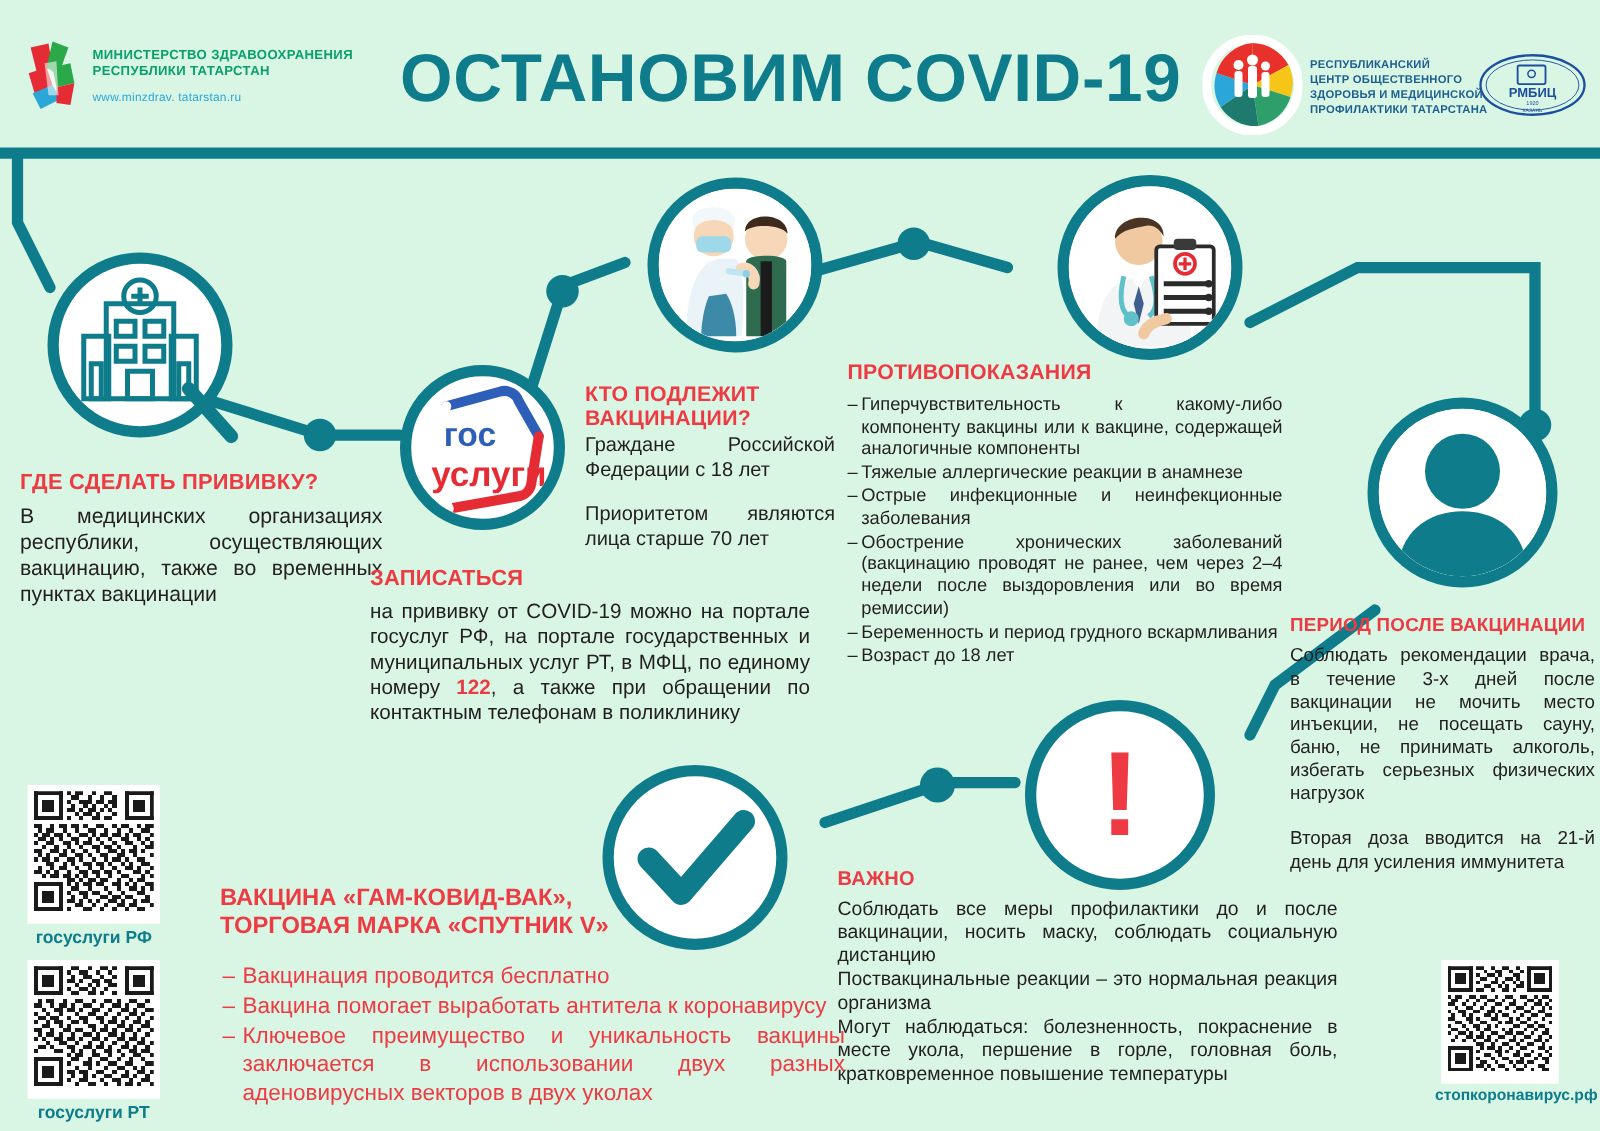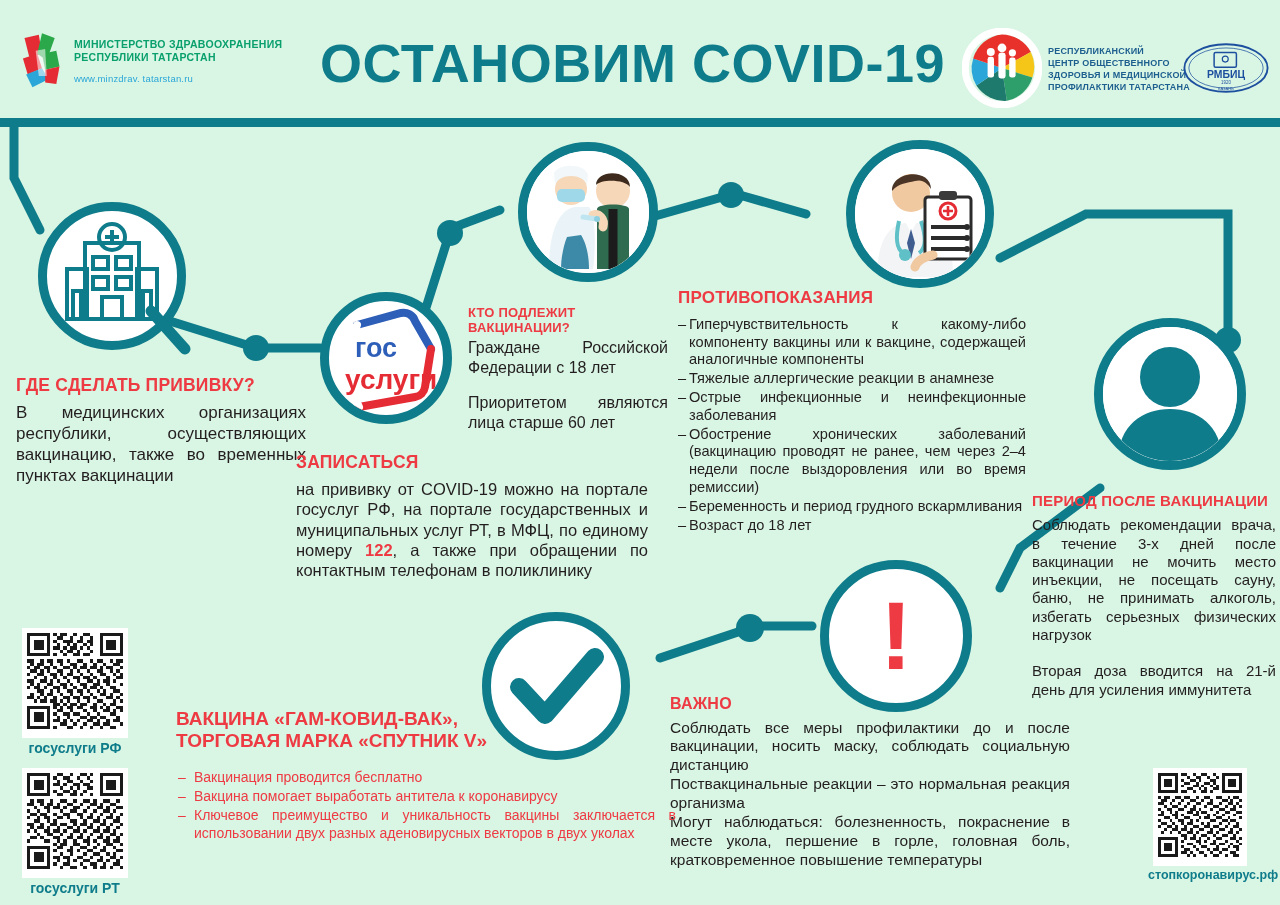--- a/index.html
+++ b/index.html
@@ -48,21 +48,21 @@
   .b-where{left:16px;top:375px;width:290px;}
   .b-where .hd{font-size:17.5px;margin-bottom:7px;}
   .b-where .bd{font-size:17px;text-align:justify;}
 
   .b-signup{left:296px;top:452px;width:352px;}
   .b-signup .hd{font-size:17.5px;margin-bottom:6px;}
   .b-signup .bd{font-size:16.5px;text-align:justify;}
   .b-signup .bd b{color:#ee3a43;font-weight:bold;}
 
   .b-who{left:468px;top:306px;width:200px;}
-  .b-who .hd{font-size:13px;line-height:1.12;margin-bottom:3px;}
+  .b-who .hd{font-size:17px;line-height:1.12;margin-bottom:3px;}
   .b-who .bd{font-size:16px;text-align:justify;}
   .b-who .gap{height:16px;}
 
   .b-contra{left:678px;top:288px;width:348px;}
   .b-contra .hd{font-size:17px;margin-bottom:7px;}
   .b-contra .bd{font-size:14.6px;}
   .b-contra li{list-style:none;position:relative;padding-left:11px;margin-bottom:1px;text-align:justify;}
   .b-contra li:before{content:"–";position:absolute;left:0;top:0;}
   .b-contra ul{margin:0;padding:0;}
 
@@ -71,21 +71,21 @@
   .b-after .bd{font-size:15px;text-align:justify;}
   .b-after .gap{height:18px;}
 
   .b-important{left:670px;top:694px;width:400px;}
   .b-important .hd{font-size:16px;margin-bottom:5px;}
   .b-important .bd{font-size:15.5px;text-align:justify;}
 
   .b-vaccine{left:176px;top:708px;width:500px;color:#ee3a43;}
   .b-vaccine .vt{font-size:19px;font-weight:bold;line-height:1.18;}
   .b-vaccine ul{margin:16px 0 0 0;padding:0;}
-  .b-vaccine li{list-style:none;position:relative;padding-left:18px;font-size:14px;line-height:1.28;text-align:justify;margin-bottom:1px;}
+  .b-vaccine li{list-style:none;position:relative;padding-left:18px;font-size:18px;line-height:1.28;text-align:justify;margin-bottom:1px;}
   .b-vaccine li:before{content:"–";position:absolute;left:2px;top:0;}
 
   
   .qrbox{background:#ffffff;padding:5px;box-sizing:border-box;}
   .qrlabel{color:#0e7c8a;font-size:14px;font-weight:bold;text-align:center;margin-top:2px;}
   .qr1{left:22px;top:628px;width:106px;}
   .qr2{left:22px;top:768px;width:106px;}
   .qr3{left:1148px;top:768px;width:104px;}
   .qr3 .qrlabel{font-size:12.5px;}
 </style>
@@ -289,21 +289,21 @@
 
   <div class="abs blk b-signup">
     <div class="hd">ЗАПИСАТЬСЯ</div>
     <div class="bd"><span>на прививку от COVID-19 можно на портале госуслуг РФ, на портале государственных и муниципальных услуг РТ, в МФЦ, по единому номеру </span><b>122</b><span>, а также при обращении по контактным телефонам в поликлинику</span></div>
   </div>
 
   <div class="abs blk b-who">
     <div class="hd">КТО ПОДЛЕЖИТ ВАКЦИНАЦИИ?</div>
     <div class="bd">Граждане Российской Федерации с 18 лет</div>
     <div class="gap"></div>
-    <div class="bd">Приоритетом являются лица старше 60 лет</div>
+    <div class="bd">Приоритетом являются лица старше 70 лет</div>
   </div>
 
   <div class="abs blk b-contra">
     <div class="hd">ПРОТИВОПОКАЗАНИЯ</div>
     <ul class="bd">
       <li>Гиперчувствительность к какому-либо компоненту вакцины или к вакцине, содержащей аналогичные компоненты</li>
       <li>Тяжелые аллергические реакции в анамнезе</li>
       <li>Острые инфекционные и неинфекционные заболевания</li>
       <li>Обострение хронических заболеваний (вакцинацию проводят не ранее, чем через 2–4 недели после выздоровления или во время ремиссии)</li>
       <li>Беременность и период грудного вскармливания</li>

